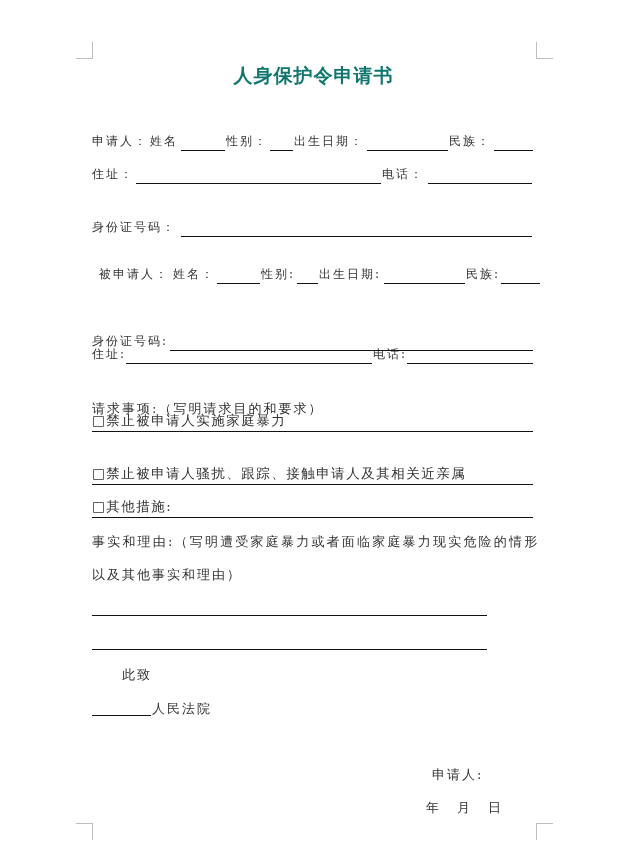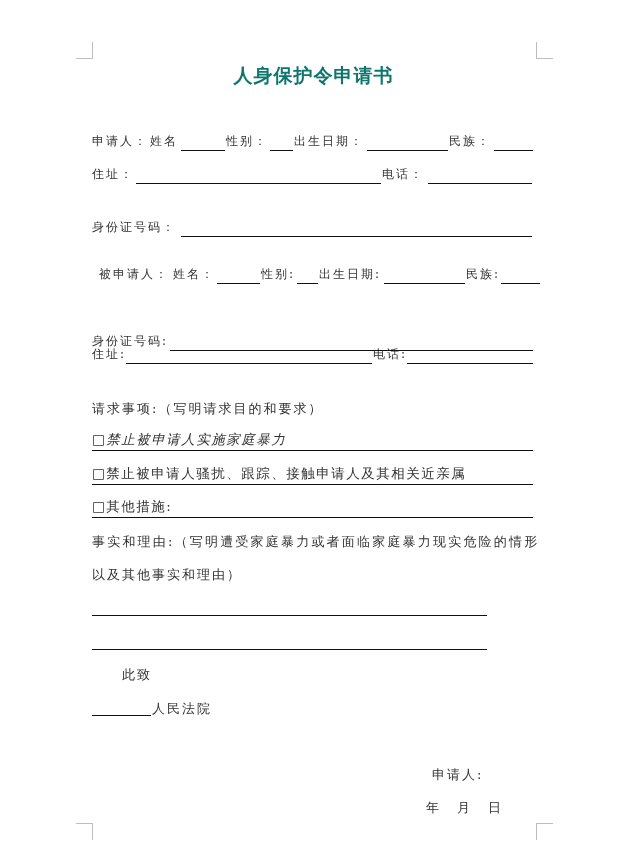--- a/index.html
+++ b/index.html
@@ -69,21 +69,21 @@
   <span style="left:281px">电话:</span>
   <div class="ul" style="left:315px;width:126px;"></div>
 </div>
 <div class="row" style="top:333px;width:445px;">
   <span style="left:0">身份证号码:</span>
   <div class="ul" style="left:78px;width:363px;"></div>
 </div>
 
 <div class="txt" style="left:92px;top:400px;">请求事项:（写明请求目的和要求）</div>
 
-<div class="req" style="top:431px;font-style:italic;">
+<div class="req" style="top:412px;">
   <span>□</span><span>禁止被申请人实施家庭暴力</span>
 </div>
 <div class="req" style="top:465px;">
   <span>□</span><span>禁止被申请人骚扰、跟踪、接触申请人及其相关近亲属</span>
 </div>
 <div class="req" style="top:498px;">
   <span>□</span><span>其他措施:</span>
 </div>
 
 <div class="txt" style="left:92px;top:533px;letter-spacing:2.2px;">事实和理由:（写明遭受家庭暴力或者面临家庭暴力现实危险的情形</div>

